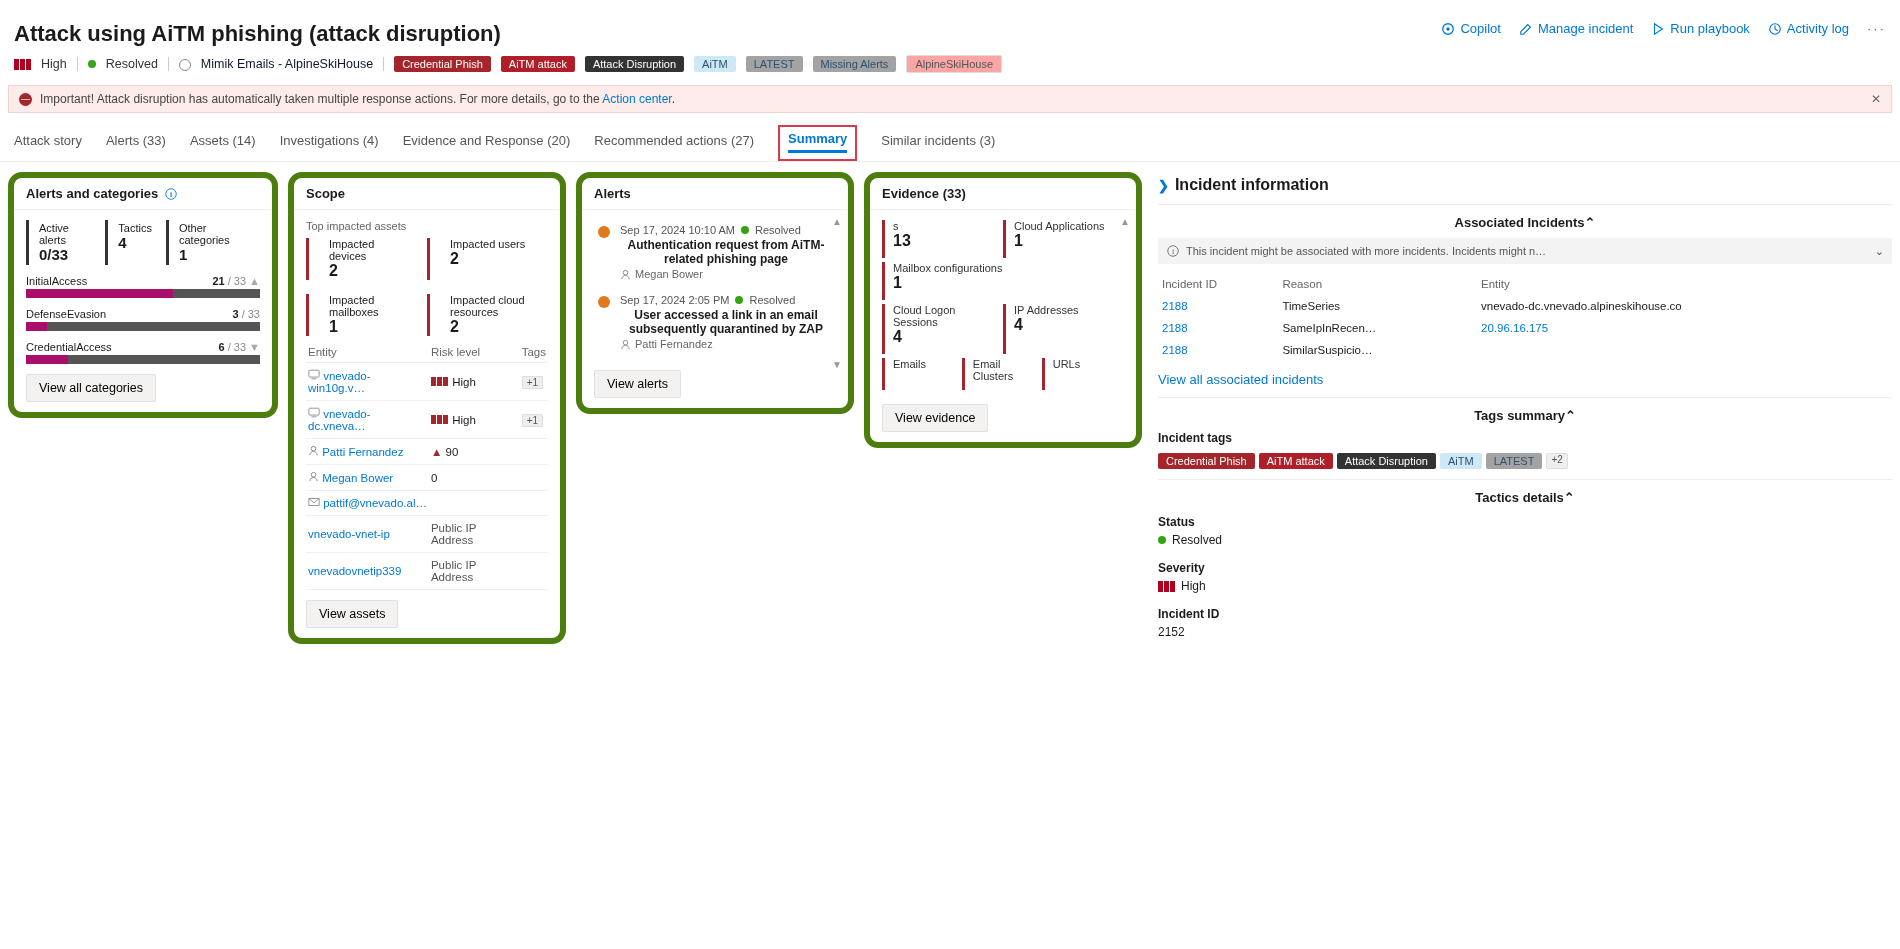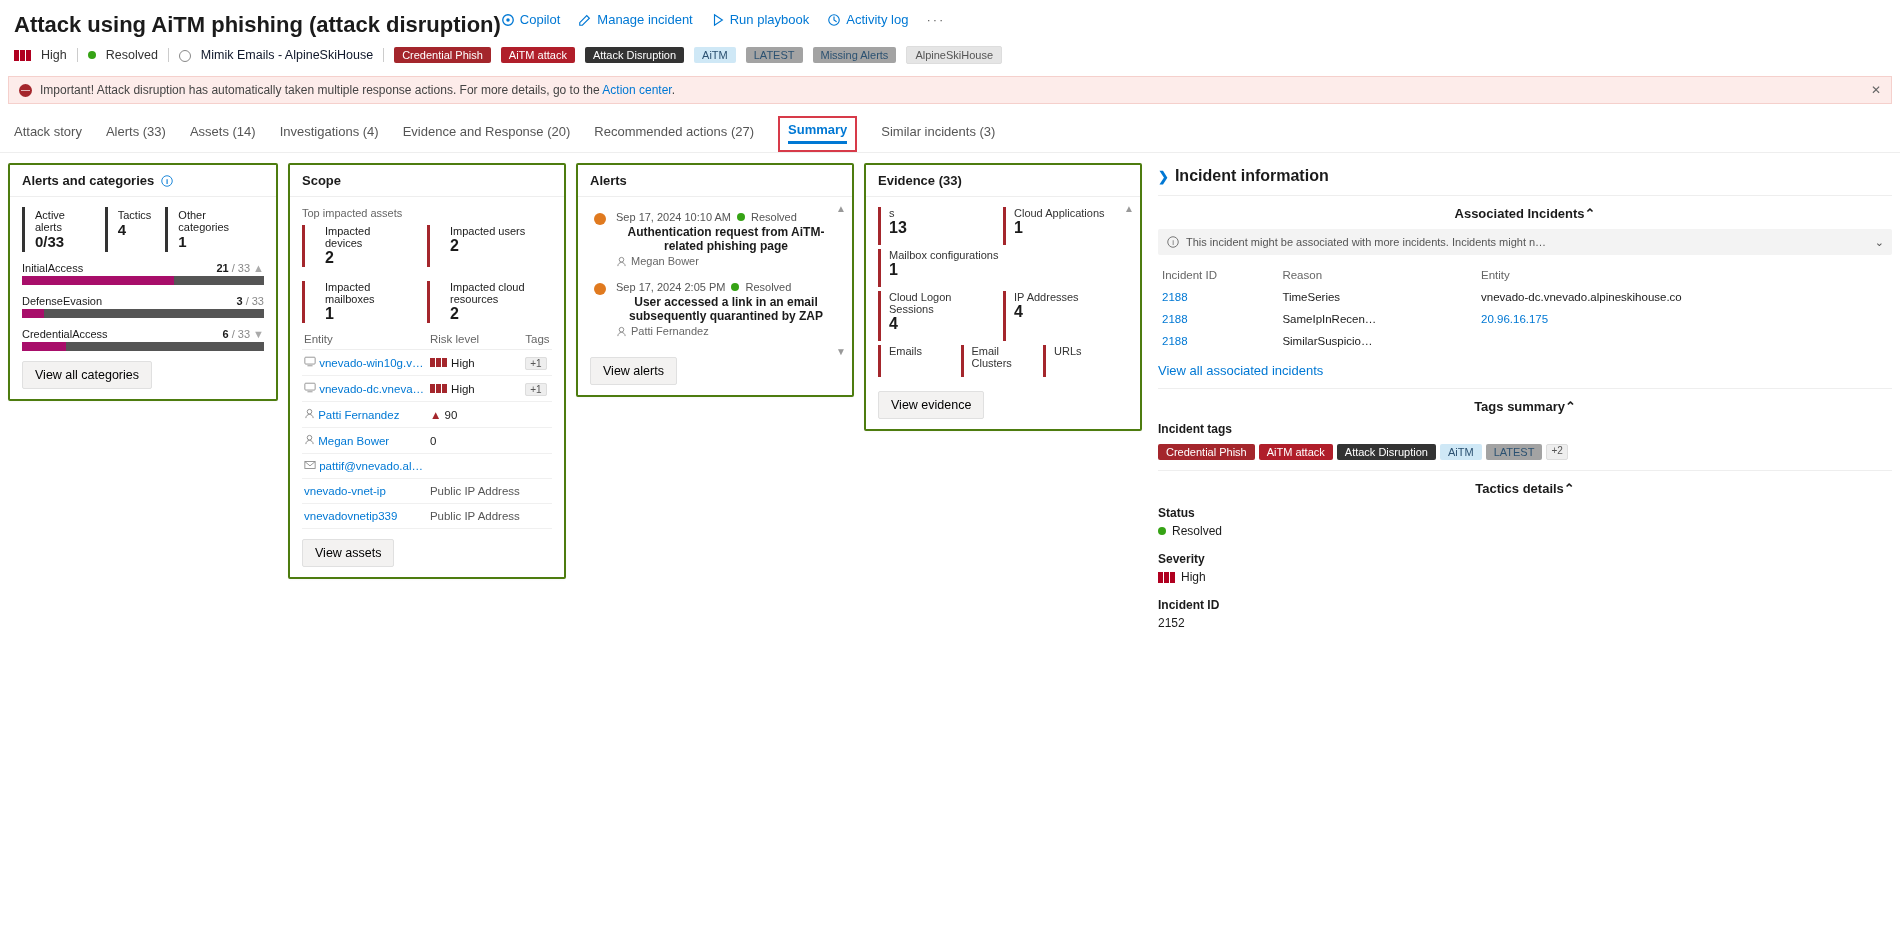--- a/index.html
+++ b/index.html
@@ -1,51 +1,51 @@
 <!DOCTYPE html>
 <html><head>
 <meta charset="utf-8">
 <style>
 * { box-sizing: border-box; margin: 0; padding: 0; font-family: "Segoe UI", -apple-system, sans-serif; }
 body { background: #fff; color: #1b1b1b; font-size: 12px; }
 a { color: #0078d4; text-decoration: none; }
 
 
-.header { padding: 12px 14px 6px; display: flex; justify-content: flex-start; align-items: flex-start; }
+.header { padding: 21px 14px 6px; display: flex; justify-content: space-between; align-items: flex-start; }
 .header-left h1 { font-size: 22px; font-weight: 600; }
 .header-right { display: flex; gap: 18px; align-items: center; font-size: 13px; color: #0078d4; }
 .header-right .hact { display:flex; align-items:center; gap:5px; cursor:pointer; }
 .meta-row { display:flex; align-items:center; gap:10px; padding: 2px 14px 8px; font-size: 12.5px; color:#333; }
 .sev-bars { display:flex; gap:1px; }
 .sev-bars span { width:5px; height:11px; background:#b00020; }
 .dot-green { width:8px; height:8px; border-radius:50%; background:#36a315; display:inline-block; }
 .sep { width:1px; height:14px; background:#ccc; }
 .user-icon { width:12px; height:12px; border:1px solid #888; border-radius:50%; display:inline-block; position:relative; top:1px;}
 .pill { padding:2px 8px; border-radius:2px; font-size:11px; color:#fff; }
 .pill.red { background:#a4262c; }
 .pill.red2 { background:#b01e2a; }
 .pill.dark { background:#333; }
 .pill.blue { background:#cfe8f6; color:#2b5171; }
 .pill.blue2 { background:#a3a3a3; color:#2b5171; }
-.pill.gray { background:#e5e5e5; color:#555; border:1px solid #ddd;}
+.pill.gray { background:#fca5a5; color:#555; border:1px solid #ddd;}
 
 
 .alert-bar { margin: 4px 8px; background:#fdecea; border:1px solid #f5d0cc; padding:6px 10px; display:flex; align-items:center; gap:8px; font-size:12px; color:#444; position:relative;}
 .alert-bar .aicon { width:13px; height:13px; border-radius:50%; background:#a4262c; color:#fff; display:flex; align-items:center; justify-content:center; font-size:9px; }
 .alert-bar .close { position:absolute; right:10px; cursor:pointer; color:#666; }
 
 
 .tabs { display:flex; gap:24px; padding: 10px 14px 0; border-bottom:1px solid #eee; font-size:13px; }
 .tab { padding: 6px 0 10px; color:#555; cursor:pointer; }
 .tab.active { color:#0078d4; border-bottom:3px solid #0078d4; font-weight:600;}
 .tab-hl { border:2px solid #d73a49; padding:4px 8px 6px; margin-top:-2px; }
 
 
 .body { display:flex; gap:10px; padding:10px 8px; align-items:flex-start; }
-.card { border:2px solid #4d7c0f; border-radius:2px; background:#fff; box-shadow:0 1px 2px rgba(0,0,0,0.03); }
+.card { border:6px solid #4d7c0f; border-radius:14px; background:#fff; box-shadow:0 1px 2px rgba(0,0,0,0.03); }
 .card-h { padding:8px 12px; font-size:13px; font-weight:600; border-bottom:1px solid #eee; display:flex; align-items:center; gap:6px;}
 .card-b { padding:10px 12px; }
 .btn { background:#f3f2f1; border:1px solid #e0e0e0; padding:6px 12px; font-size:12.5px; cursor:pointer; border-radius:2px; }
 
 .col { display:flex; flex-direction:column; }
 
 
 .ac-metrics { display:flex; gap:4px; }
 .metric { border-left:3px solid #333; padding:2px 10px; }
 .metric .mt { font-size:11px; }

